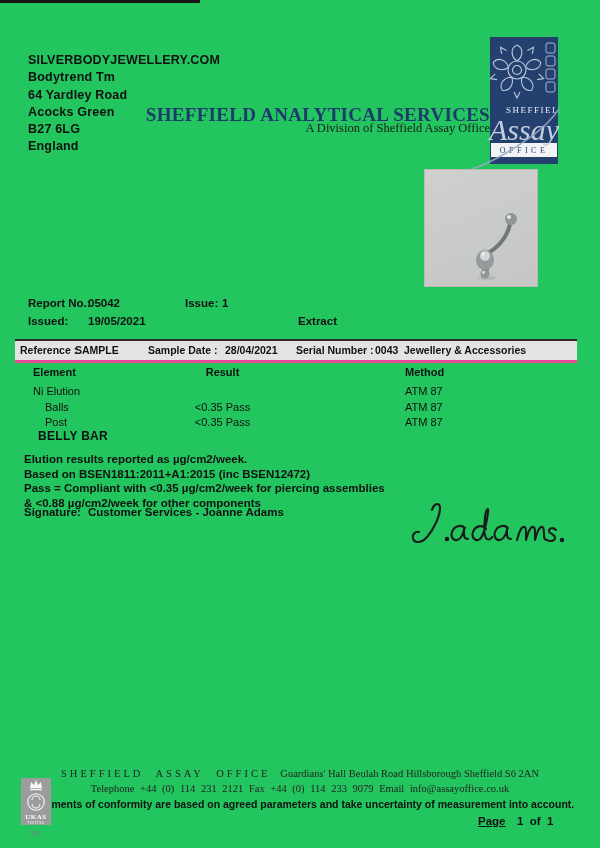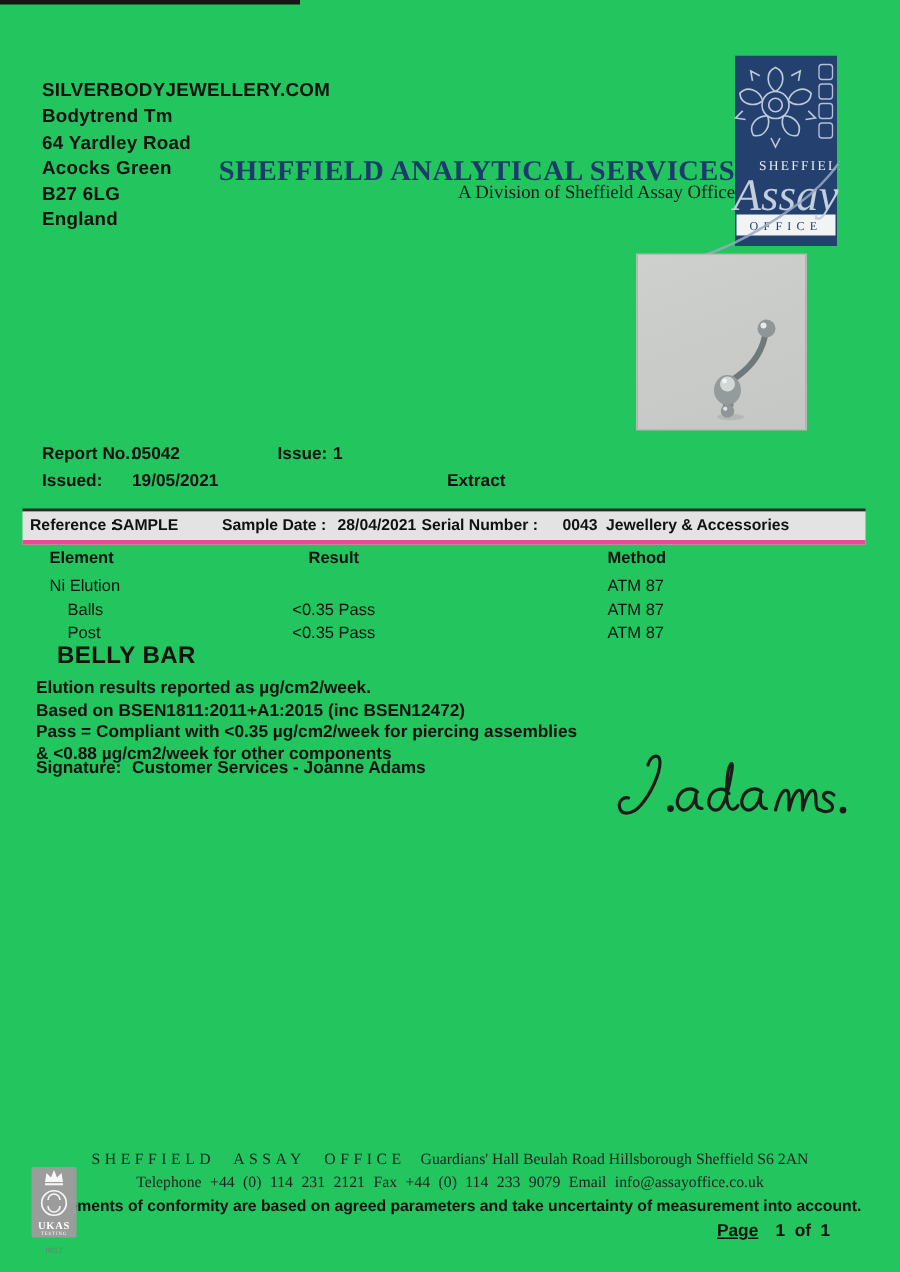--- a/index.html
+++ b/index.html
@@ -22,21 +22,21 @@
   .rinfo{font-size:11.5px;font-weight:bold;white-space:pre;}
   .refbar{left:15px;top:339px;width:562px;border-top:2px solid #2a2a2a;}
   .refbar-band{position:relative;height:19px;background:#e3e3e3;border-bottom:3px solid #ec4899;
                font-size:10.5px;font-weight:bold;}
   .refbar-band span{position:absolute;top:3px;white-space:pre;}
 
   .tbl{font-size:11px;white-space:pre;}
   .tbl-h{font-weight:bold;}
   .result-col{left:160px;width:125px;text-align:center;}
 
-  .item-title{left:38px;top:429px;font-size:16px;font-weight:bold;letter-spacing:.3px;}
+  .item-title{left:38px;top:429px;font-size:12px;font-weight:bold;letter-spacing:.3px;}
   .notes{left:24px;top:452px;font-size:11.5px;font-weight:bold;line-height:14.6px;}
 
   .sig-row{top:506px;font-size:11.5px;font-weight:bold;white-space:pre;}
   .sig-svg{left:398px;top:498px;}
 
   .foot1{left:0;top:768px;width:600px;text-align:center;font-size:10.5px;color:#222;}
   .foot-office{letter-spacing:3px;word-spacing:7px;margin-right:10px;}
   .foot2{left:0;top:783px;width:600px;text-align:center;font-size:10.5px;color:#222;word-spacing:3px;}
   .foot3{left:0;top:798px;width:600px;text-align:center;font-size:10.5px;font-weight:bold;}
   .pageno{top:815px;font-size:11.5px;font-weight:bold;white-space:pre;}
@@ -115,21 +115,21 @@
   <span class="abs rinfo" style="left:28px;top:315px;">Issued:</span>
   <span class="abs rinfo" style="left:88px;top:315px;">19/05/2021</span>
   <span class="abs rinfo" style="left:298px;top:315px;">Extract</span>
 
   <div class="abs refbar">
     <div class="refbar-band">
       <span style="left:5px;">Reference :</span>
       <span style="left:60px;">SAMPLE</span>
       <span style="left:133px;">Sample Date :</span>
       <span style="left:210px;">28/04/2021</span>
-      <span style="left:266px;">Serial Number :</span>
+      <span style="left:281px;">Serial Number :</span>
       <span style="left:360px;">0043</span>
       <span style="left:389px;">Jewellery &amp; Accessories</span>
     </div>
   </div>
 
   <span class="abs tbl tbl-h" style="left:33px;top:366px;">Element</span>
   <span class="abs tbl tbl-h result-col" style="top:366px;">Result</span>
   <span class="abs tbl tbl-h" style="left:405px;top:366px;">Method</span>
 
   <span class="abs tbl" style="left:33px;top:385px;">Ni Elution</span>

